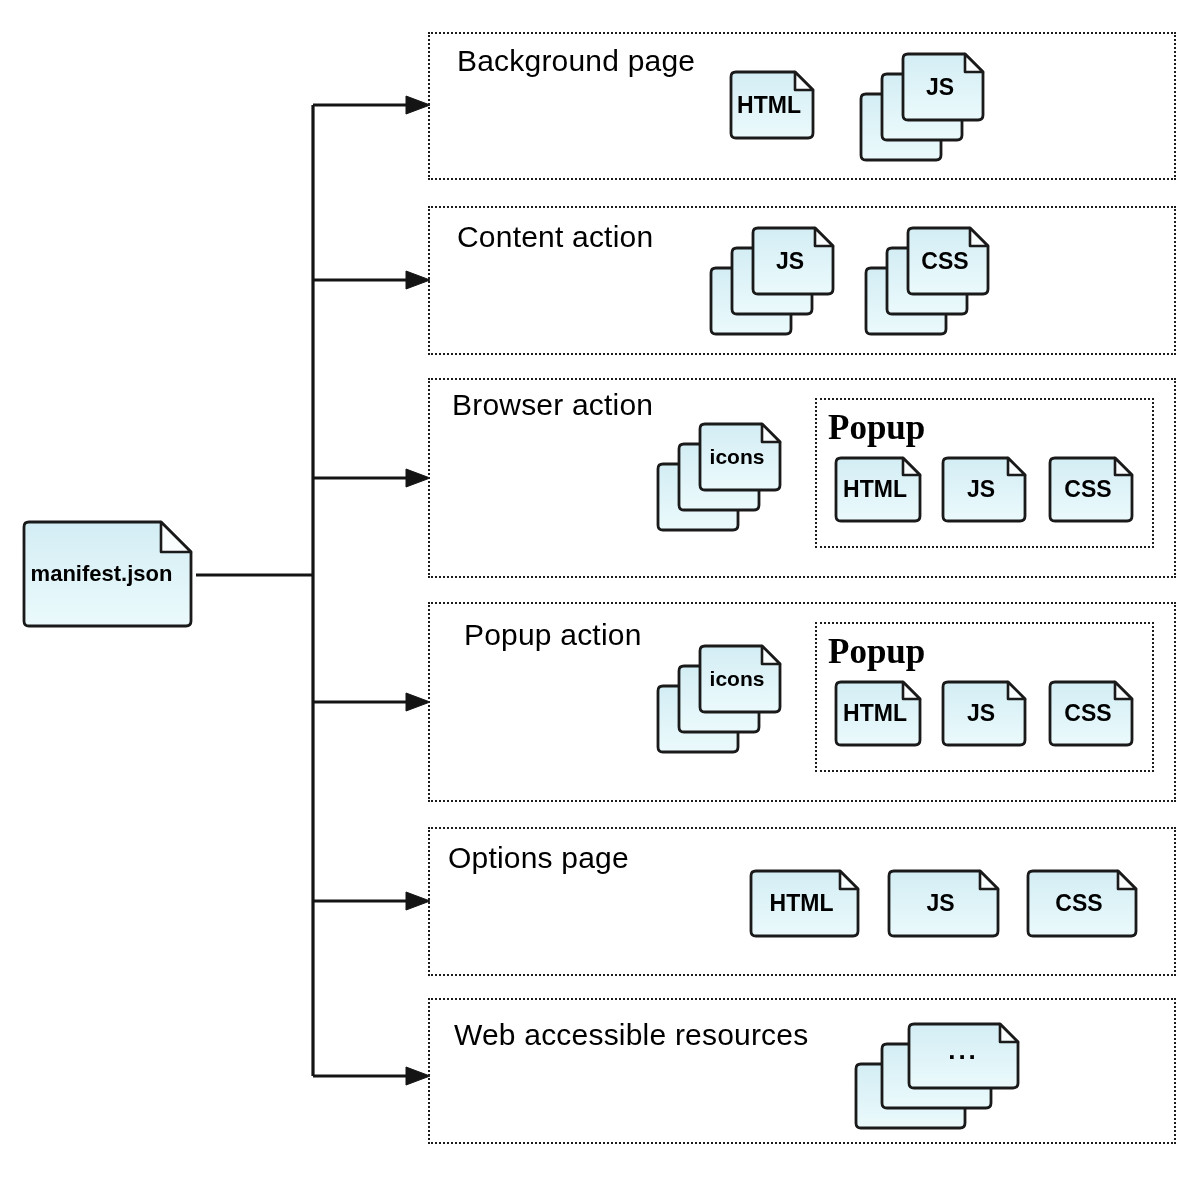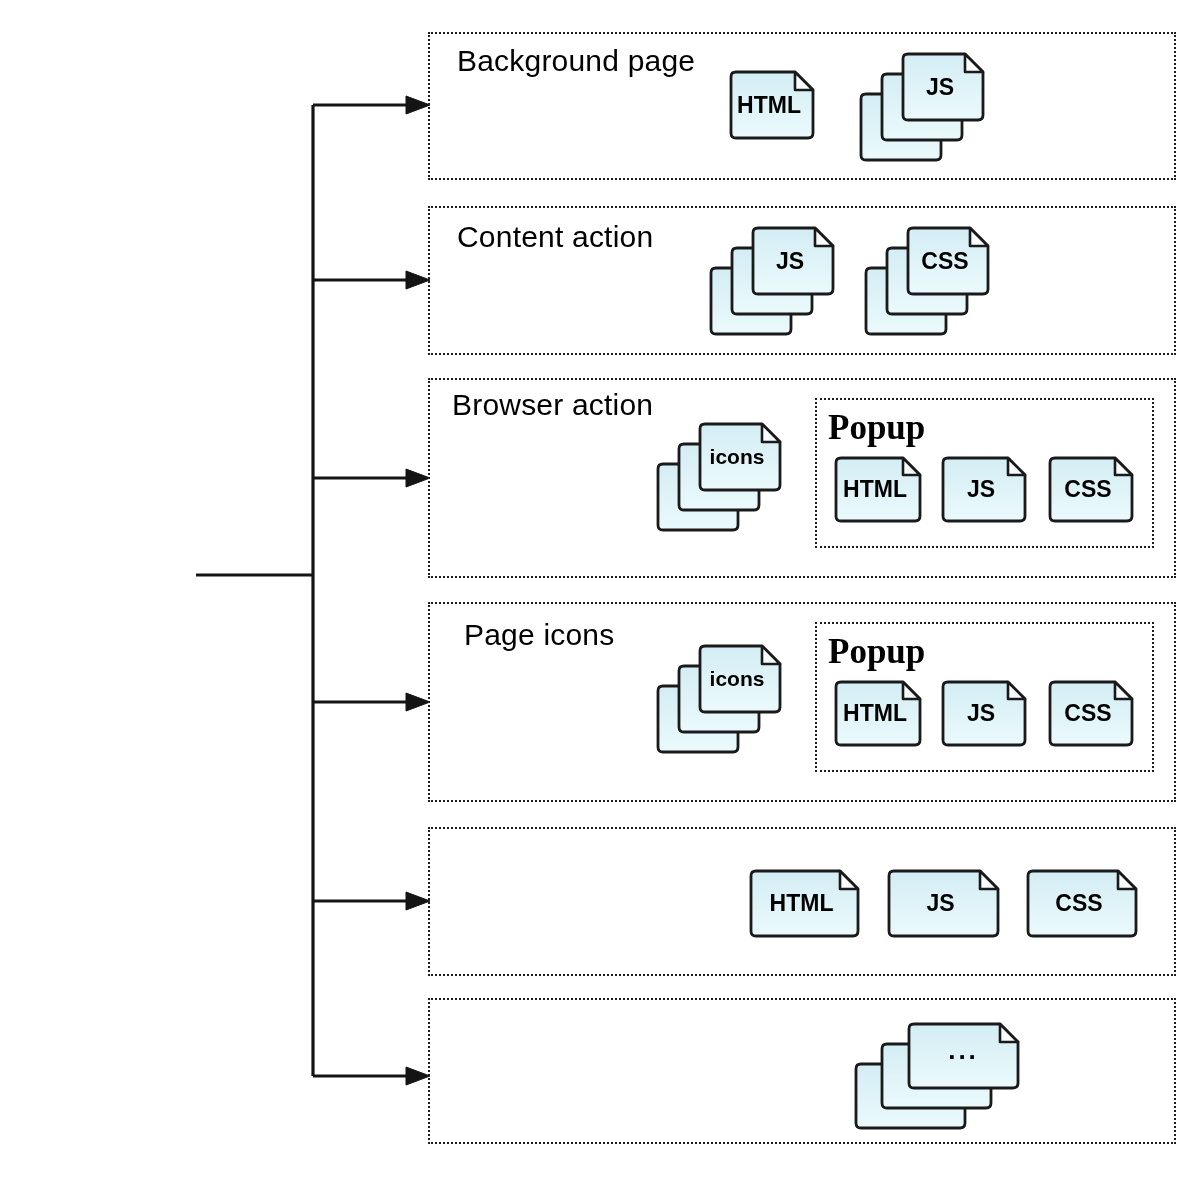--- a/index.html
+++ b/index.html
@@ -54,20 +54,33 @@
     <g fill="#141414" stroke="#141414">
       <polygon points="406,96 406,114 430,105"></polygon>
       <polygon points="406,271 406,289 430,280"></polygon>
       <polygon points="406,469 406,487 430,478"></polygon>
       <polygon points="406,693 406,711 430,702"></polygon>
       <polygon points="406,892 406,910 430,901"></polygon>
       <polygon points="406,1067 406,1085 430,1076"></polygon>
     </g>
   </svg>
 
+  <div class="doc" style="left:20px;top:518px;width:175px;height:112px">
+      <svg width="175" height="112" viewBox="0 0 175 112">
+        <defs>
+          <linearGradient id="docGrad0" x1="0" y1="0" x2="0" y2="1">
+            <stop offset="0" stop-color="#d3edf4"></stop>
+            <stop offset="1" stop-color="#ebfafc"></stop>
+          </linearGradient>
+        </defs>
+        <path d="M4,9 Q4,4 9,4 L141,4 L171,34 L171,103 Q171,108 166,108 L9,108 Q4,108 4,103 Z" fill="url(#docGrad0)" stroke="#1a1a1a" stroke-width="2.8" stroke-linejoin="round"></path>
+        <path d="M141,4 L171,34 L141,34 Z" fill="#fafdfe" stroke="#1a1a1a" stroke-width="2.6" stroke-linejoin="round"></path>
+      </svg>
+    <span class="doc-label big">manifest.json</span>
+  </div>
 
   <div class="sect" style="left:428px;top:32px;width:748px;height:148px">
     <span class="sect-label" style="left:27px;top:10px">Background page</span>
     <div class="doc" style="left:297px;top:34px;width:90px;height:74px">
         <svg width="90" height="74" viewBox="0 0 90 74">
           <defs>
             <linearGradient id="docGrad1" x1="0" y1="0" x2="0" y2="1">
               <stop offset="0" stop-color="#d3edf4"></stop>
               <stop offset="1" stop-color="#ebfafc"></stop>
             </linearGradient>
@@ -279,21 +292,21 @@
             </defs>
             <path d="M4,9 Q4,4 9,4 L69,4 L86,21 L86,62 Q86,67 81,67 L9,67 Q4,67 4,62 Z" fill="url(#docGrad16)" stroke="#1a1a1a" stroke-width="2.8" stroke-linejoin="round"></path>
             <path d="M69,4 L86,21 L69,21 Z" fill="#fafdfe" stroke="#1a1a1a" stroke-width="2.6" stroke-linejoin="round"></path>
           </svg>
         <span class="doc-label">CSS</span>
       </div>
     </div>
   </div>
 
   <div class="sect" style="left:428px;top:602px;width:748px;height:200px">
-    <span class="sect-label" style="left:34px;top:14px">Page icons</span>
+    <span class="sect-label" style="left:34px;top:14px">Popup action</span>
     <div class="stack" style="left:224px;top:38px;width:132px;height:116px">
       <div class="doc" style="left:0;top:40px;width:88px;height:74px">
           <svg width="88" height="74" viewBox="0 0 88 74">
             <defs>
               <linearGradient id="docGrad17" x1="0" y1="0" x2="0" y2="1">
                 <stop offset="0" stop-color="#d3edf4"></stop>
                 <stop offset="1" stop-color="#ebfafc"></stop>
               </linearGradient>
             </defs>
             <path d="M4,9 Q4,4 9,4 L66,4 L84,22 L84,65 Q84,70 79,70 L9,70 Q4,70 4,65 Z" fill="url(#docGrad17)" stroke="#1a1a1a" stroke-width="2.8" stroke-linejoin="round"></path>
@@ -364,20 +377,21 @@
             </defs>
             <path d="M4,9 Q4,4 9,4 L69,4 L86,21 L86,62 Q86,67 81,67 L9,67 Q4,67 4,62 Z" fill="url(#docGrad22)" stroke="#1a1a1a" stroke-width="2.8" stroke-linejoin="round"></path>
             <path d="M69,4 L86,21 L69,21 Z" fill="#fafdfe" stroke="#1a1a1a" stroke-width="2.6" stroke-linejoin="round"></path>
           </svg>
         <span class="doc-label">CSS</span>
       </div>
     </div>
   </div>
 
   <div class="sect" style="left:428px;top:827px;width:748px;height:149px">
+    <span class="sect-label" style="left:18px;top:12px">Options page</span>
     <div class="doc" style="left:317px;top:38px;width:115px;height:73px">
         <svg width="115" height="73" viewBox="0 0 115 73">
           <defs>
             <linearGradient id="docGrad23" x1="0" y1="0" x2="0" y2="1">
               <stop offset="0" stop-color="#d3edf4"></stop>
               <stop offset="1" stop-color="#ebfafc"></stop>
             </linearGradient>
           </defs>
           <path d="M4,9 Q4,4 9,4 L93,4 L111,22 L111,64 Q111,69 106,69 L9,69 Q4,69 4,64 Z" fill="url(#docGrad23)" stroke="#1a1a1a" stroke-width="2.8" stroke-linejoin="round"></path>
           <path d="M93,4 L111,22 L93,22 Z" fill="#fafdfe" stroke="#1a1a1a" stroke-width="2.6" stroke-linejoin="round"></path>
@@ -406,20 +420,21 @@
             </linearGradient>
           </defs>
           <path d="M4,9 Q4,4 9,4 L94,4 L112,22 L112,64 Q112,69 107,69 L9,69 Q4,69 4,64 Z" fill="url(#docGrad25)" stroke="#1a1a1a" stroke-width="2.8" stroke-linejoin="round"></path>
           <path d="M94,4 L112,22 L94,22 Z" fill="#fafdfe" stroke="#1a1a1a" stroke-width="2.6" stroke-linejoin="round"></path>
         </svg>
       <span class="doc-label">CSS</span>
     </div>
   </div>
 
   <div class="sect" style="left:428px;top:998px;width:748px;height:146px">
+    <span class="sect-label" style="left:24px;top:18px">Web accessible resources</span>
     <div class="stack" style="left:422px;top:20px;width:172px;height:114px">
       <div class="doc" style="left:0;top:40px;width:117px;height:72px">
           <svg width="117" height="72" viewBox="0 0 117 72">
             <defs>
               <linearGradient id="docGrad26" x1="0" y1="0" x2="0" y2="1">
                 <stop offset="0" stop-color="#d3edf4"></stop>
                 <stop offset="1" stop-color="#ebfafc"></stop>
               </linearGradient>
             </defs>
             <path d="M4,9 Q4,4 9,4 L95,4 L113,22 L113,63 Q113,68 108,68 L9,68 Q4,68 4,63 Z" fill="url(#docGrad26)" stroke="#1a1a1a" stroke-width="2.8" stroke-linejoin="round"></path>

